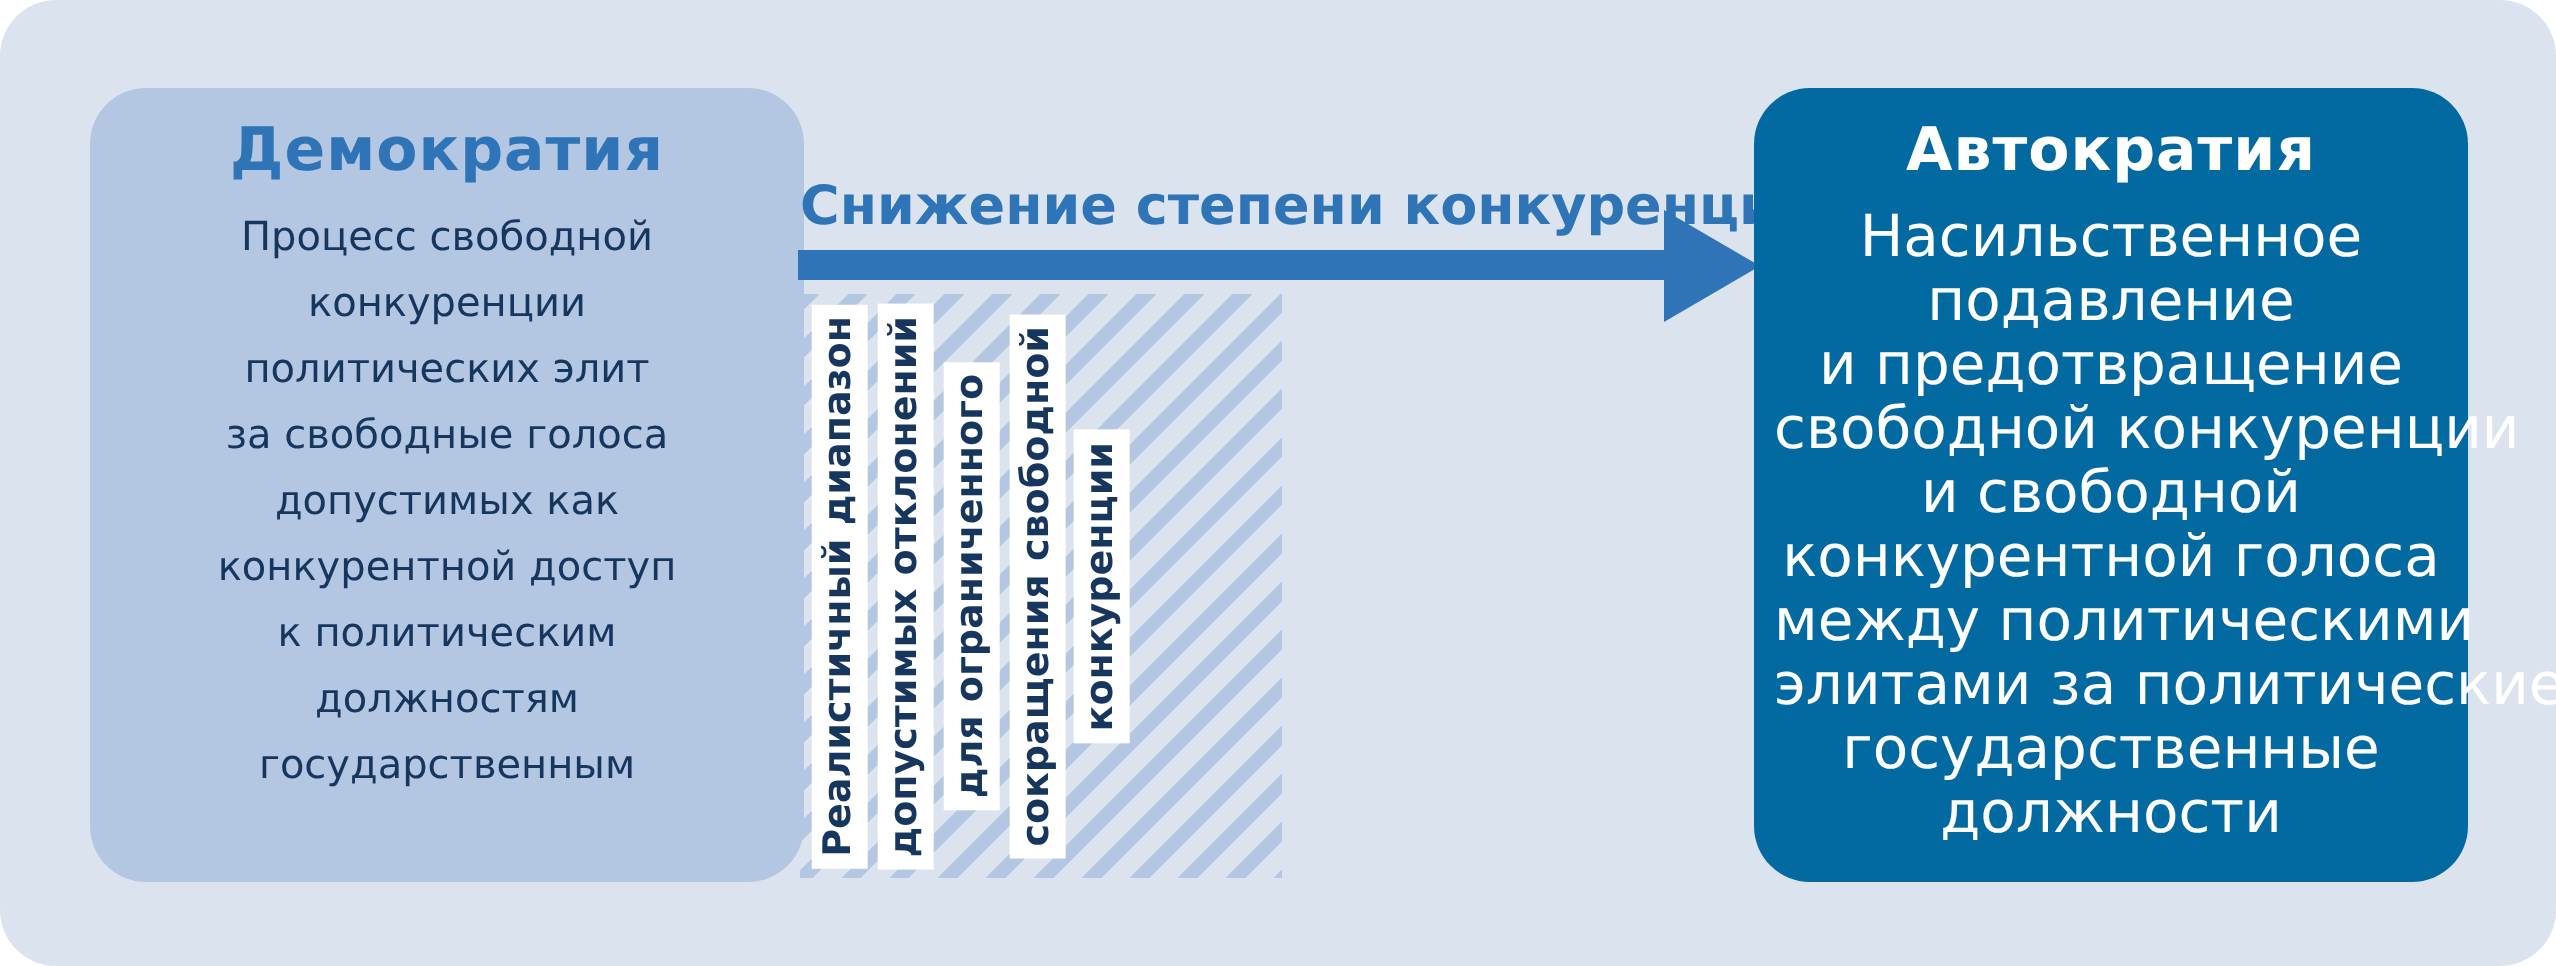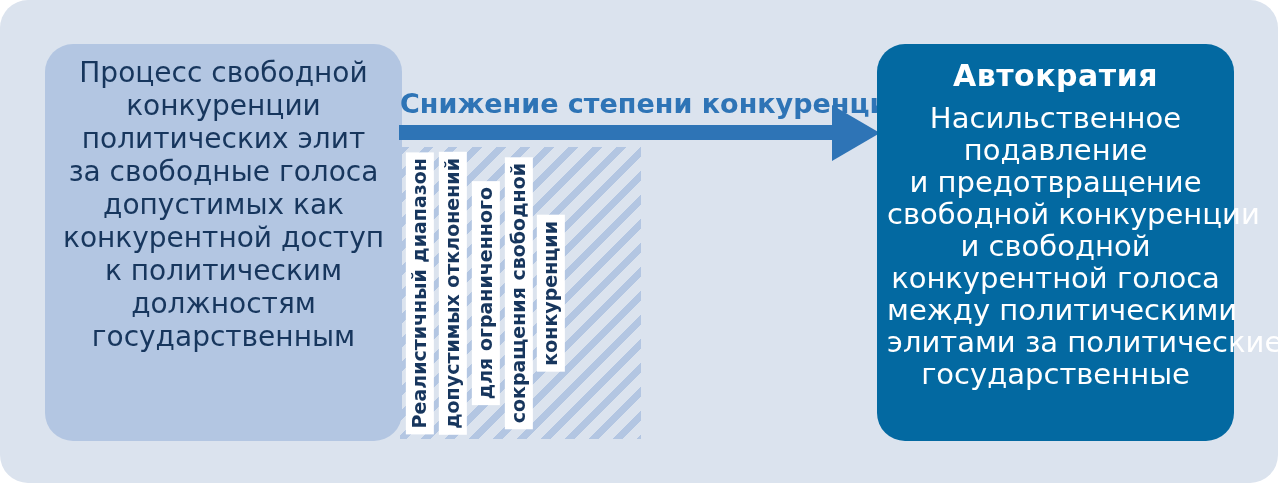--- a/index.html
+++ b/index.html
@@ -40,21 +40,21 @@
     letter-spacing: 0.5px;
   }
   .left-title  { color: #2e74b6; }
   .right-title { color: #ffffff; }
   .box-body .line {
     white-space: nowrap;
     font-weight: 500;
   }
   .left-body .line {
     color: #17365d;
-    font-size: 28px;
+    font-size: 20px;
     line-height: 33px;
   }
   .right-body .line {
     color: #ffffff;
     font-size: 29px;
     line-height: 32px;
   }
   .arrow-label {
     position: absolute;
     left: 400px; top: 88px;
@@ -101,20 +101,21 @@
   }
 </style>
 </head>
 <body>
 
 <div class="canvas">
 
   <div class="panel"></div>
 
   <div class="box left">
+    <div class="box-title left-title">Демократия</div>
     <div class="box-body left-body">
       <div class="line">Процесс свободной</div>
       <div class="line">конкуренции</div>
       <div class="line">политических элит</div>
       <div class="line">за свободные голоса</div>
       <div class="line">допустимых как</div>
       <div class="line">конкурентной доступ</div>
       <div class="line">к политическим</div>
       <div class="line">должностям</div>
       <div class="line">государственным</div>
@@ -143,16 +144,17 @@
     <div class="box-body right-body">
       <div class="line">Насильственное</div>
       <div class="line">подавление</div>
       <div class="line">и предотвращение</div>
       <div class="line">свободной конкуренции</div>
       <div class="line">и свободной</div>
       <div class="line">конкурентной голоса</div>
       <div class="line">между политическими</div>
       <div class="line">элитами за политические</div>
       <div class="line">государственные</div>
+      <div class="line">должности</div>
     </div>
   </div>
 
 </div>
 
 </body></html>

